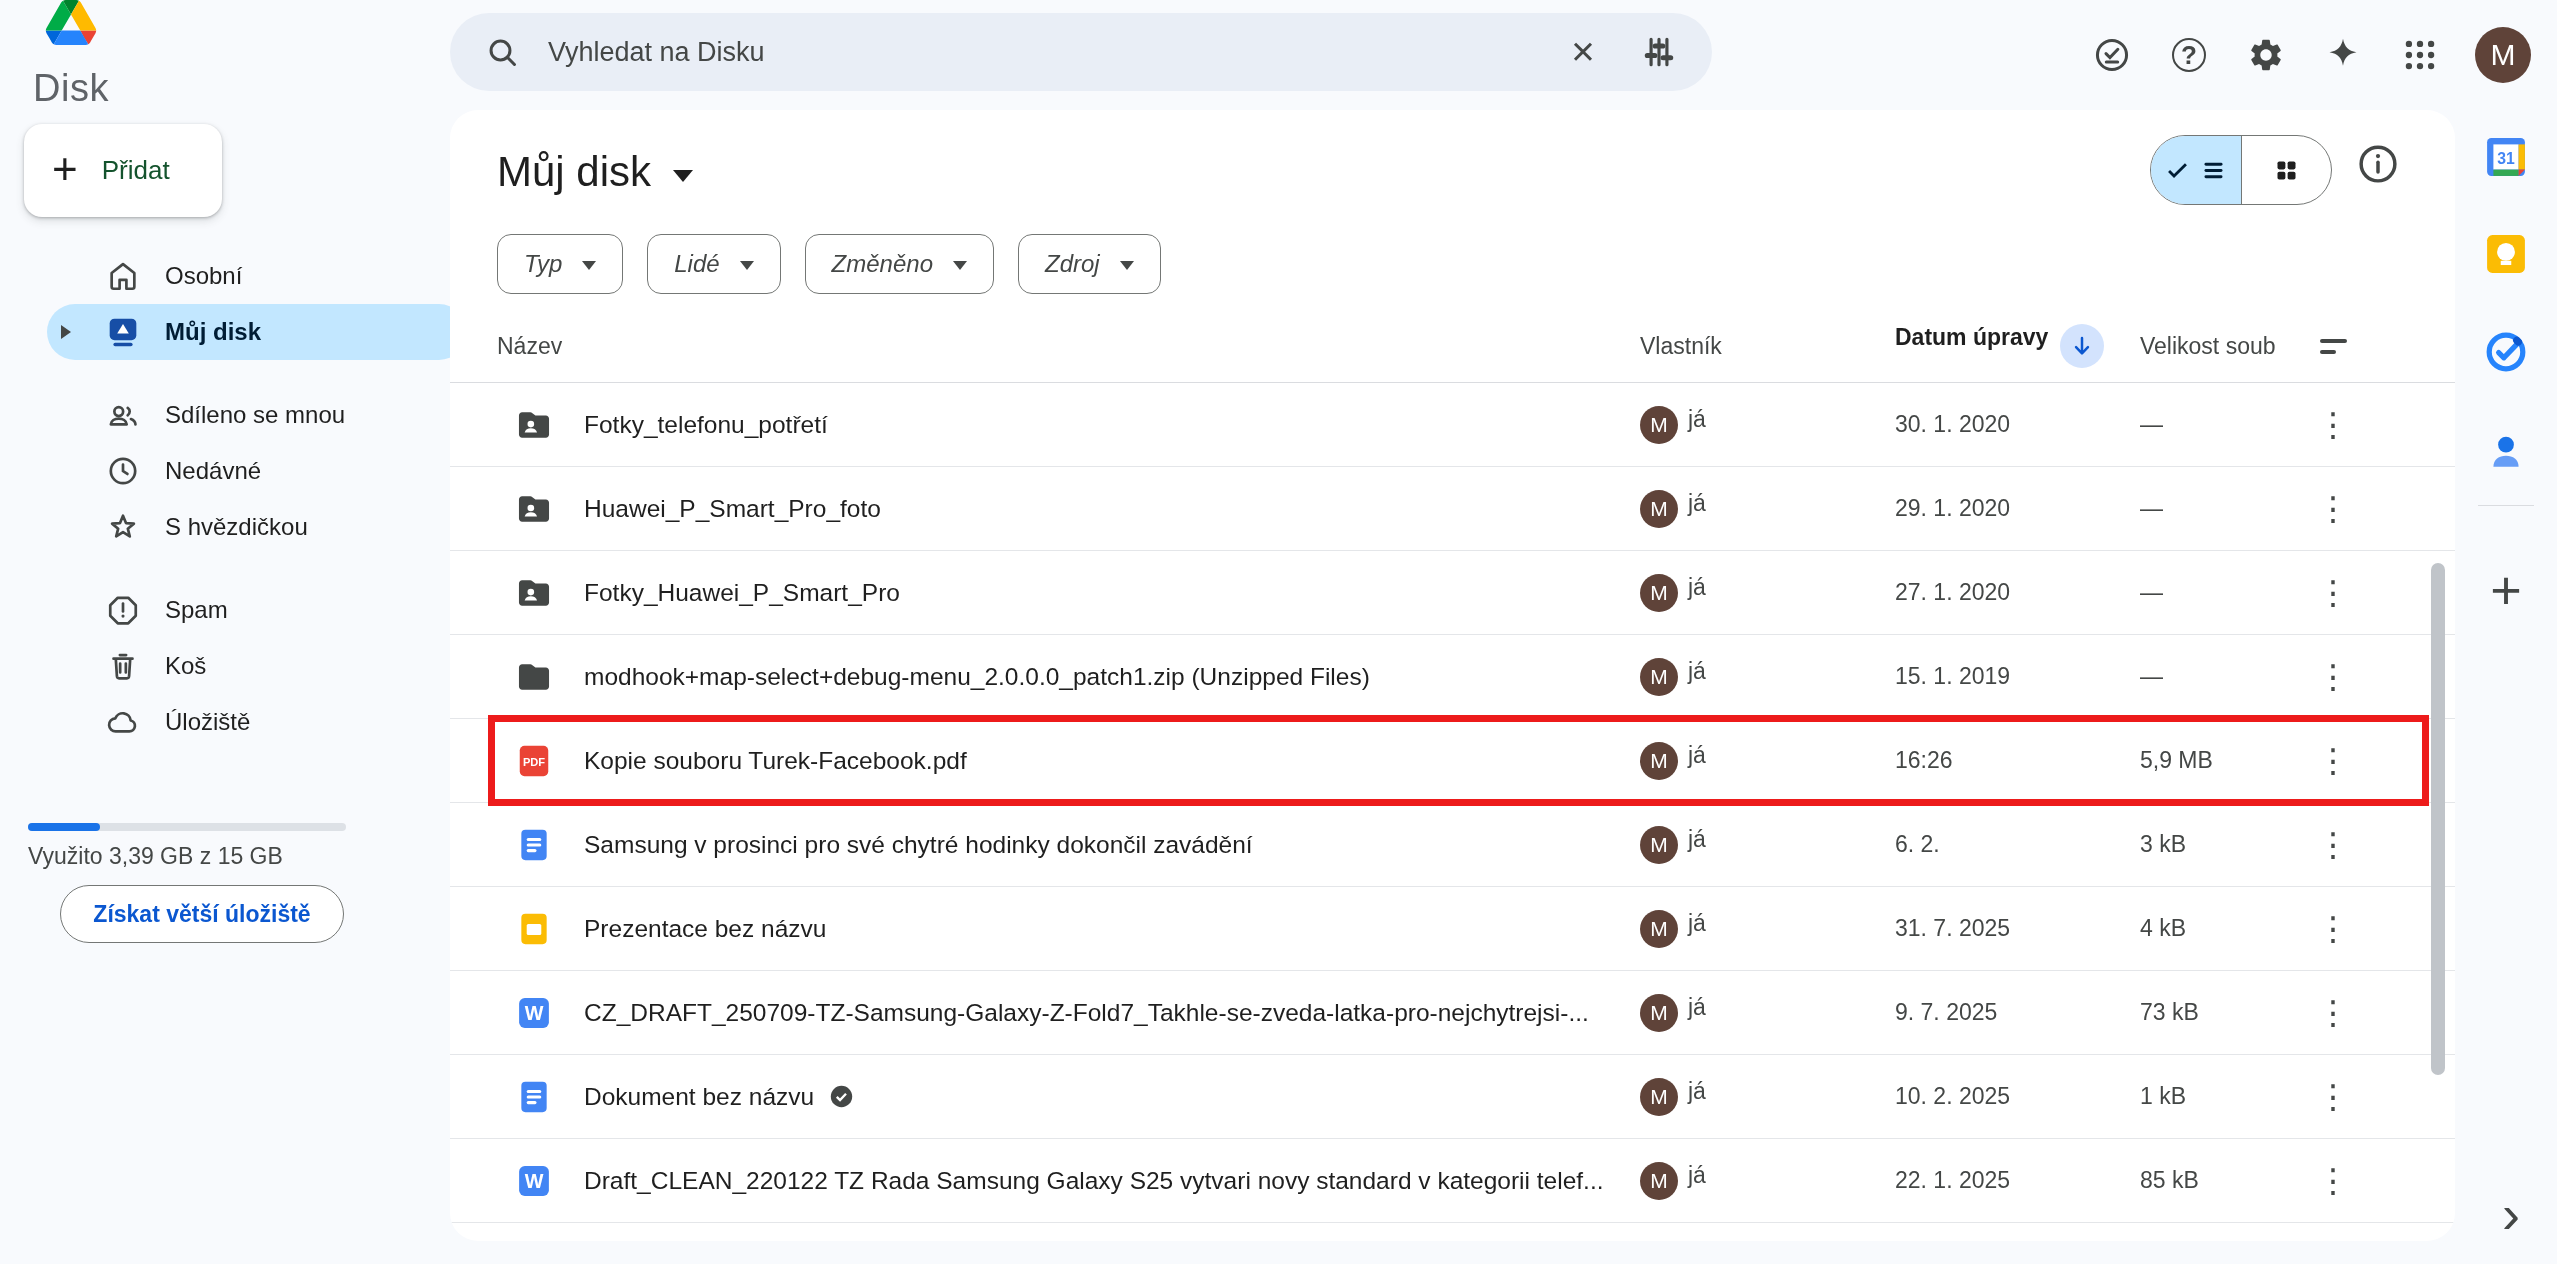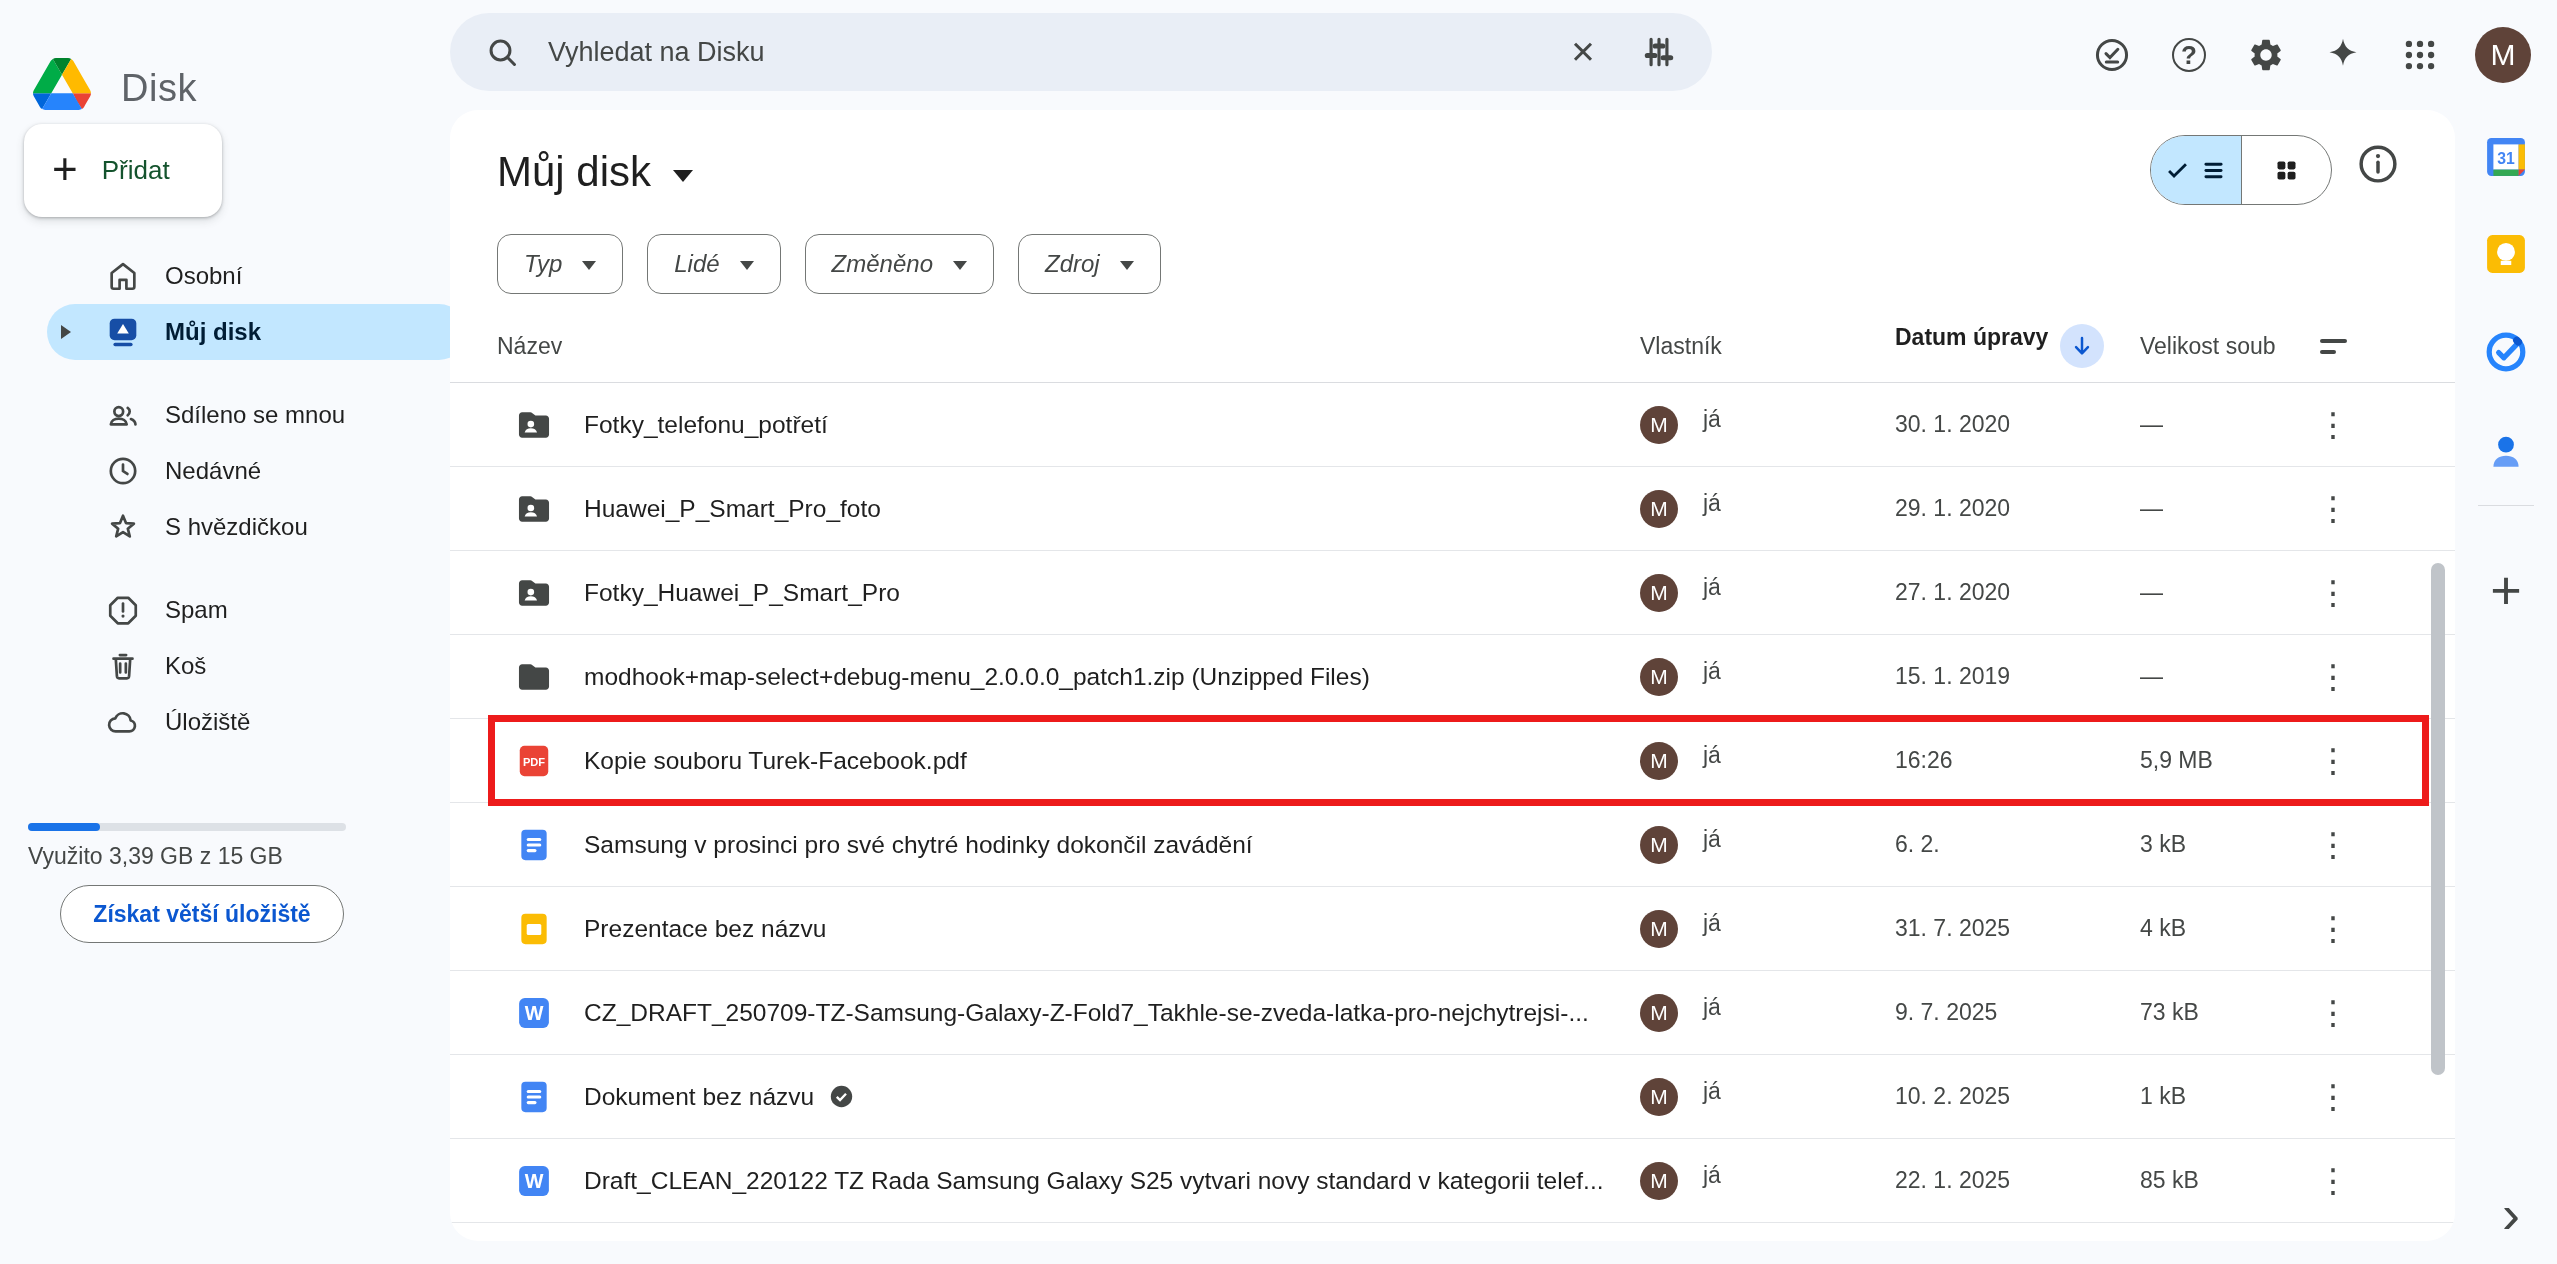--- a/index.html
+++ b/index.html
@@ -5,21 +5,21 @@
   html,body{margin:0;padding:0;}
   body{
     position:relative;width:2557px;height:1264px;overflow:hidden;
     background:#F8FAFD;font-family:"Liberation Sans","DejaVu Sans",sans-serif;
     -webkit-font-smoothing:antialiased;
   }
   button{font-family:inherit;}
 
   
   .topbar{position:absolute;left:0;top:0;width:2557px;height:110px;}
-  .brand{position:absolute;left:33px;top:0;height:110px;display:flex;align-items:flex-end;gap:30px;}
+  .brand{position:absolute;left:33px;top:0;height:110px;display:flex;align-items:center;gap:22px;flex-direction:column;}
   .brand svg{width:58px;height:52px;}
   .app-title{font-size:38px;color:#5F6368;letter-spacing:.5px;}
   .search{
     position:absolute;left:450px;top:13px;width:1262px;height:78px;box-sizing:border-box;
     background:#E9EEF6;border-radius:39px;display:flex;align-items:center;padding:0 34px;
   }
   .search .mag{width:36px;height:36px;flex:0 0 auto;}
   .search input{
     flex:1;border:0;background:transparent;outline:none;
     font-size:27px;color:#444746;margin-left:26px;min-width:0;
@@ -92,21 +92,21 @@
   .sort-bars i:first-child{width:27px;}
   .sort-bars i:last-child{width:16px;}
   #rows{position:absolute;left:0;top:273px;width:100%;}
   .trow{position:relative;height:84px;display:flex;align-items:center;border-bottom:1px solid #E4E6E9;box-sizing:border-box;cursor:pointer;}
   .ficon{margin-left:18px;width:38px;height:38px;flex:0 0 auto;display:flex;}
   .ficon svg{width:38px;height:38px;}
   .fname{margin-left:31px;font-size:24.5px;color:#1F1F1F;white-space:nowrap;overflow:hidden;}
   .fbadge{margin-left:14px;display:inline-flex;}
   .fbadge svg{width:27px;height:27px;}
   .row-avatar{width:38px;height:38px;border-radius:50%;background:#5F4339;color:#fff;font-size:21px;display:flex;align-items:center;justify-content:center;flex:0 0 auto;}
-  .olabel{margin-left:25px;font-size:23px;color:#444746;}
+  .olabel{margin-left:10px;font-size:23px;color:#444746;}
   .more{background:none;border:0;font-size:33px;color:#444746;cursor:pointer;line-height:1;padding:4px 10px;}
   .trow.highlighted::after{
     content:"";position:absolute;left:38px;right:26px;top:-4px;bottom:-4px;
     border:7px solid var(--hl,#ED1B1B);pointer-events:none;z-index:5;
   }
   .scroll-thumb{position:absolute;right:10px;top:453px;width:14px;height:512px;border-radius:8px;background:#C0C4C9;cursor:pointer;}
 
   
   .rail{position:absolute;left:2455px;top:110px;width:102px;bottom:0;}
   .rail-btn{position:absolute;left:50%;transform:translateX(-50%);background:none;border:0;padding:0;cursor:pointer;display:flex;}

